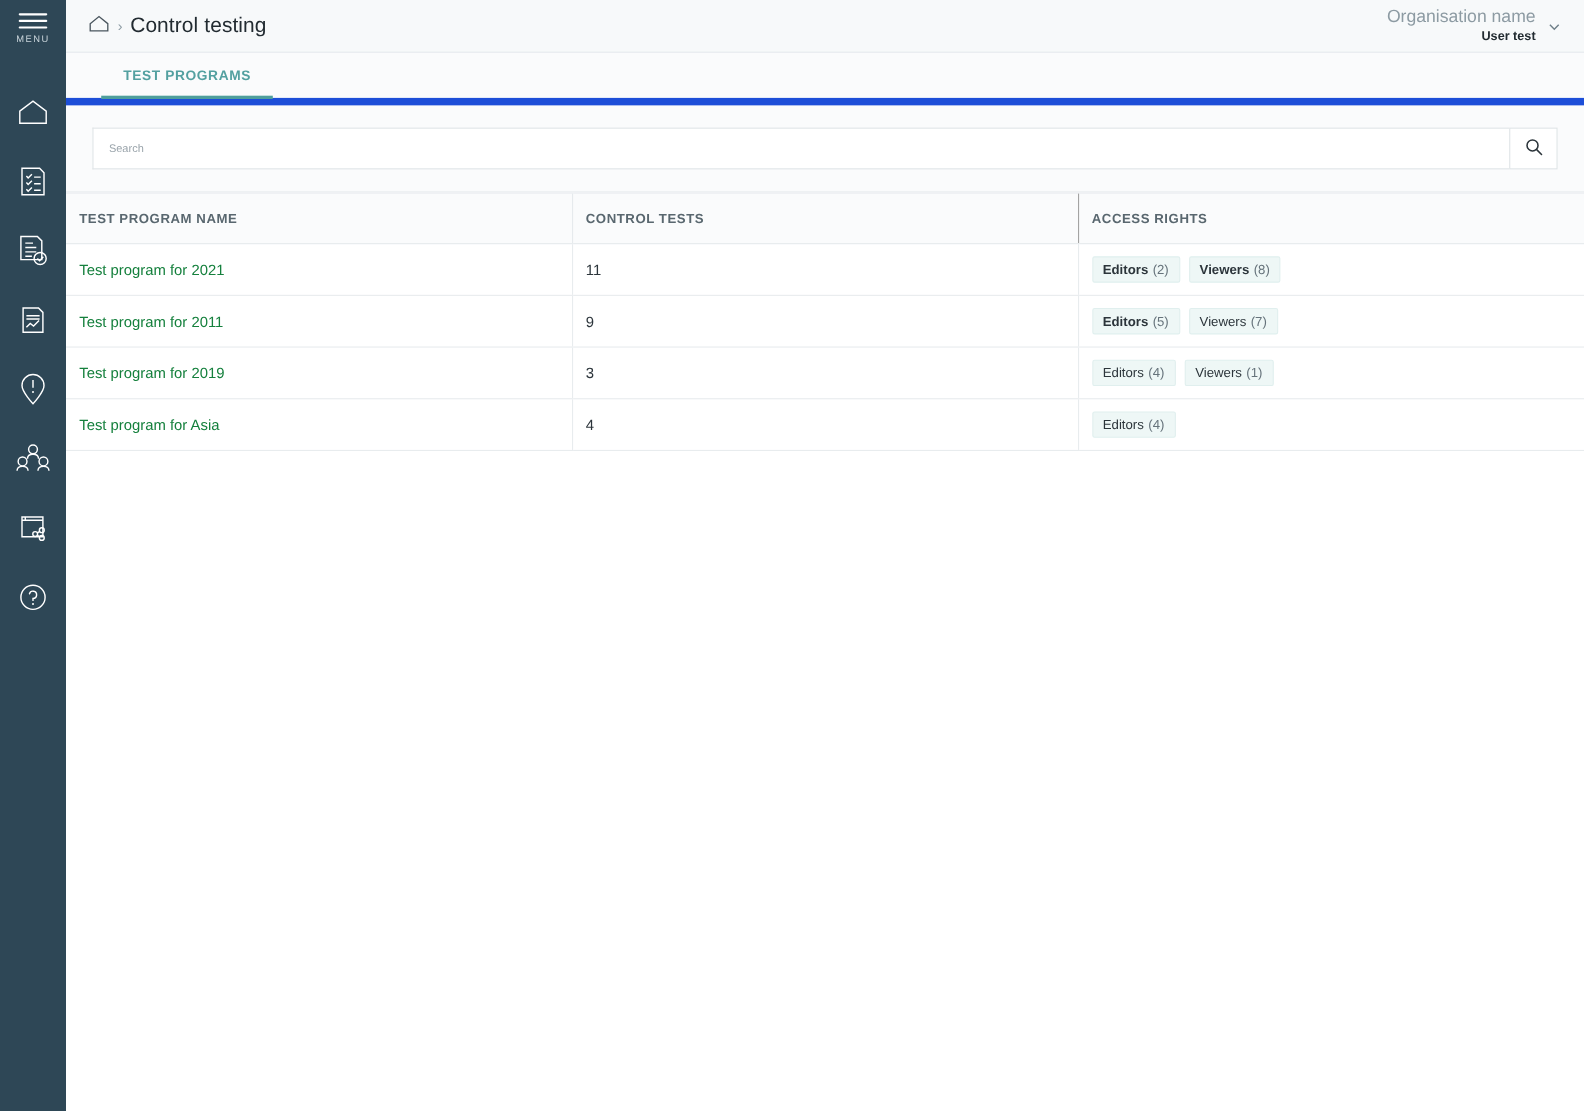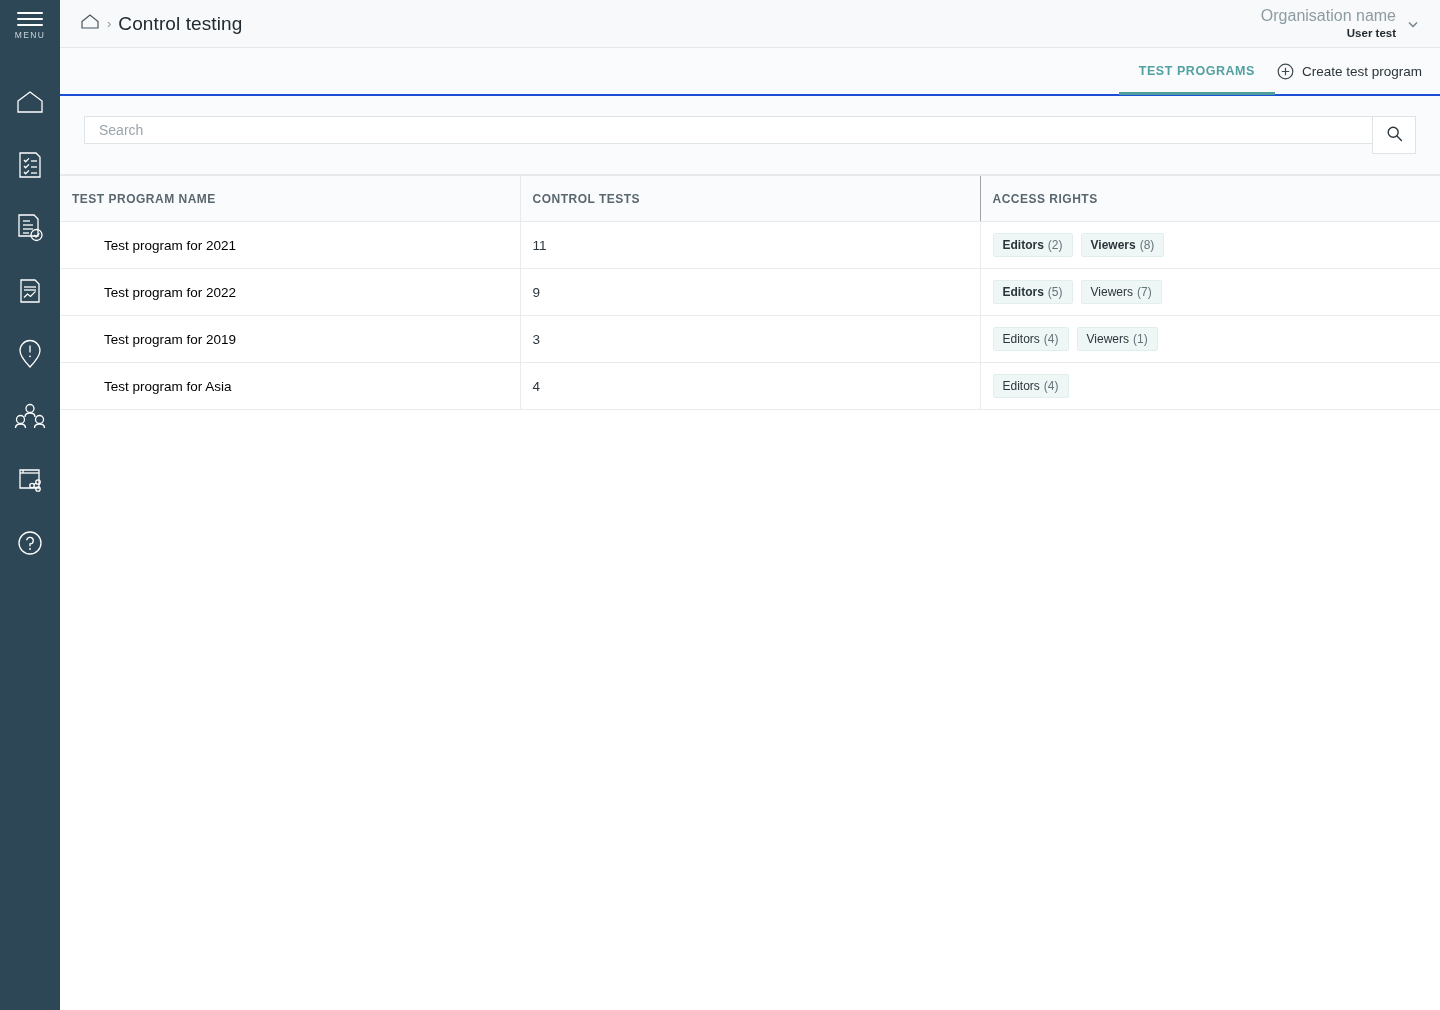--- a/index.html
+++ b/index.html
@@ -138,24 +138,24 @@
     color: #6f7f88;
     display: flex;
     align-items: center;
   }
 
   
   .tabbar {
     height: 48px;
     min-height: 48px;
     background: #fafbfc;
-    border-bottom: 2px solid #1d4ed8;
+    border-bottom: 7px solid #1d4ed8;
     display: flex;
     align-items: stretch;
-    justify-content: flex-end;
+    justify-content: flex-start;
     padding: 0 16px 0 12px;
   }
   .tabs { display: flex; align-items: stretch; padding-left: 20px; }
   .tab {
     display: flex;
     align-items: center;
     padding: 0 20px;
     font-size: 12.5px;
     font-weight: bold;
     letter-spacing: 0.55px;
@@ -189,26 +189,26 @@
     padding: 20px 24px 20px 24px;
     display: flex;
     border-bottom: 1px solid #e6eaed;
   }
   .search-wrap {
     display: flex;
     width: 100%;
   }
   .search-input {
     flex: 1;
-    height: 28px;
+    height: 38px;
     border: 1px solid #dfe4e7;
     border-right: none;
     background: #ffffff;
     padding: 12px 14px;
-    font-size: 14px;
+    font-size: 10px;
     color: #2c353b;
     font-family: "Liberation Sans", sans-serif;
     outline: none;
   }
   .search-input::placeholder { color: #9aa4ab; }
   .search-btn {
     width: 44px;
     height: 38px;
     border: 1px solid #dfe4e7;
     background: #ffffff;
@@ -247,25 +247,24 @@
     border-bottom: 1px solid #e8ecee;
     height: 47px;
     padding: 6px 12px;
     font-size: 13.5px;
     color: #2c353b;
     vertical-align: middle;
   }
   table.data tbody td.c-tests { border-left: 1px solid #e8ecee; }
   table.data tbody td.c-access { border-left: 1px solid #e8ecee; }
   .prog-link {
-    color: #000000;
+    color: #15803d;
     font-size: 13.5px;
     text-decoration: none;
     cursor: pointer;
-    margin-left: 32px;
   }
 
   .badges { display: flex; align-items: center; gap: 8px; }
   .badge {
     display: inline-flex;
     align-items: flex-start;
     gap: 4px;
     background: #eef7f6;
     border: 1px solid #e0efee;
     border-radius: 2px;
@@ -424,31 +423,20 @@
         </span>
       </div>
     </header>
 
     <div class="tabbar">
       <div class="tabs">
         <div class="tab active">
           <span>TEST PROGRAMS</span>
         </div>
       </div>
-      <div class="tabbar-actions">
-        <div class="create-btn">
-          <span class="plus">
-            <svg width="17" height="17" viewBox="0 0 17 17" fill="none" stroke="#3f4a51" stroke-width="1.2">
-              <circle cx="8.5" cy="8.5" r="7.3"></circle>
-              <path d="M8.5 4.8 V12.2 M4.8 8.5 H12.2"></path>
-            </svg>
-          </span>
-          <span>Create test program</span>
-        </div>
-      </div>
     </div>
 
     <div class="search-area">
       <div class="search-wrap">
         <input class="search-input" type="text" placeholder="Search" style="">
         <button class="search-btn">
           <span>
             <svg width="17" height="17" viewBox="0 0 17 17" fill="none" stroke="#2c353b" stroke-width="1.4">
               <circle cx="7.2" cy="7.2" r="5"></circle>
               <path d="M11 11 L15.4 15.4" stroke-linecap="round"></path>
@@ -483,21 +471,21 @@
                 <span class="badge strong">
                   <span class="b-label">Viewers</span>
                   <span class="b-count">(8)</span>
                 </span>
               </div>
             </td>
           </tr>
 
           <tr>
             <td class="c-name">
-              <a class="prog-link">Test program for 2022</a>
+              <a class="prog-link">Test program for 2011</a>
             </td>
             <td class="c-tests">9</td>
             <td class="c-access">
               <div class="badges">
                 <span class="badge strong">
                   <span class="b-label">Editors</span>
                   <span class="b-count">(5)</span>
                 </span>
                 <span class="badge">
                   <span class="b-label">Viewers</span>

